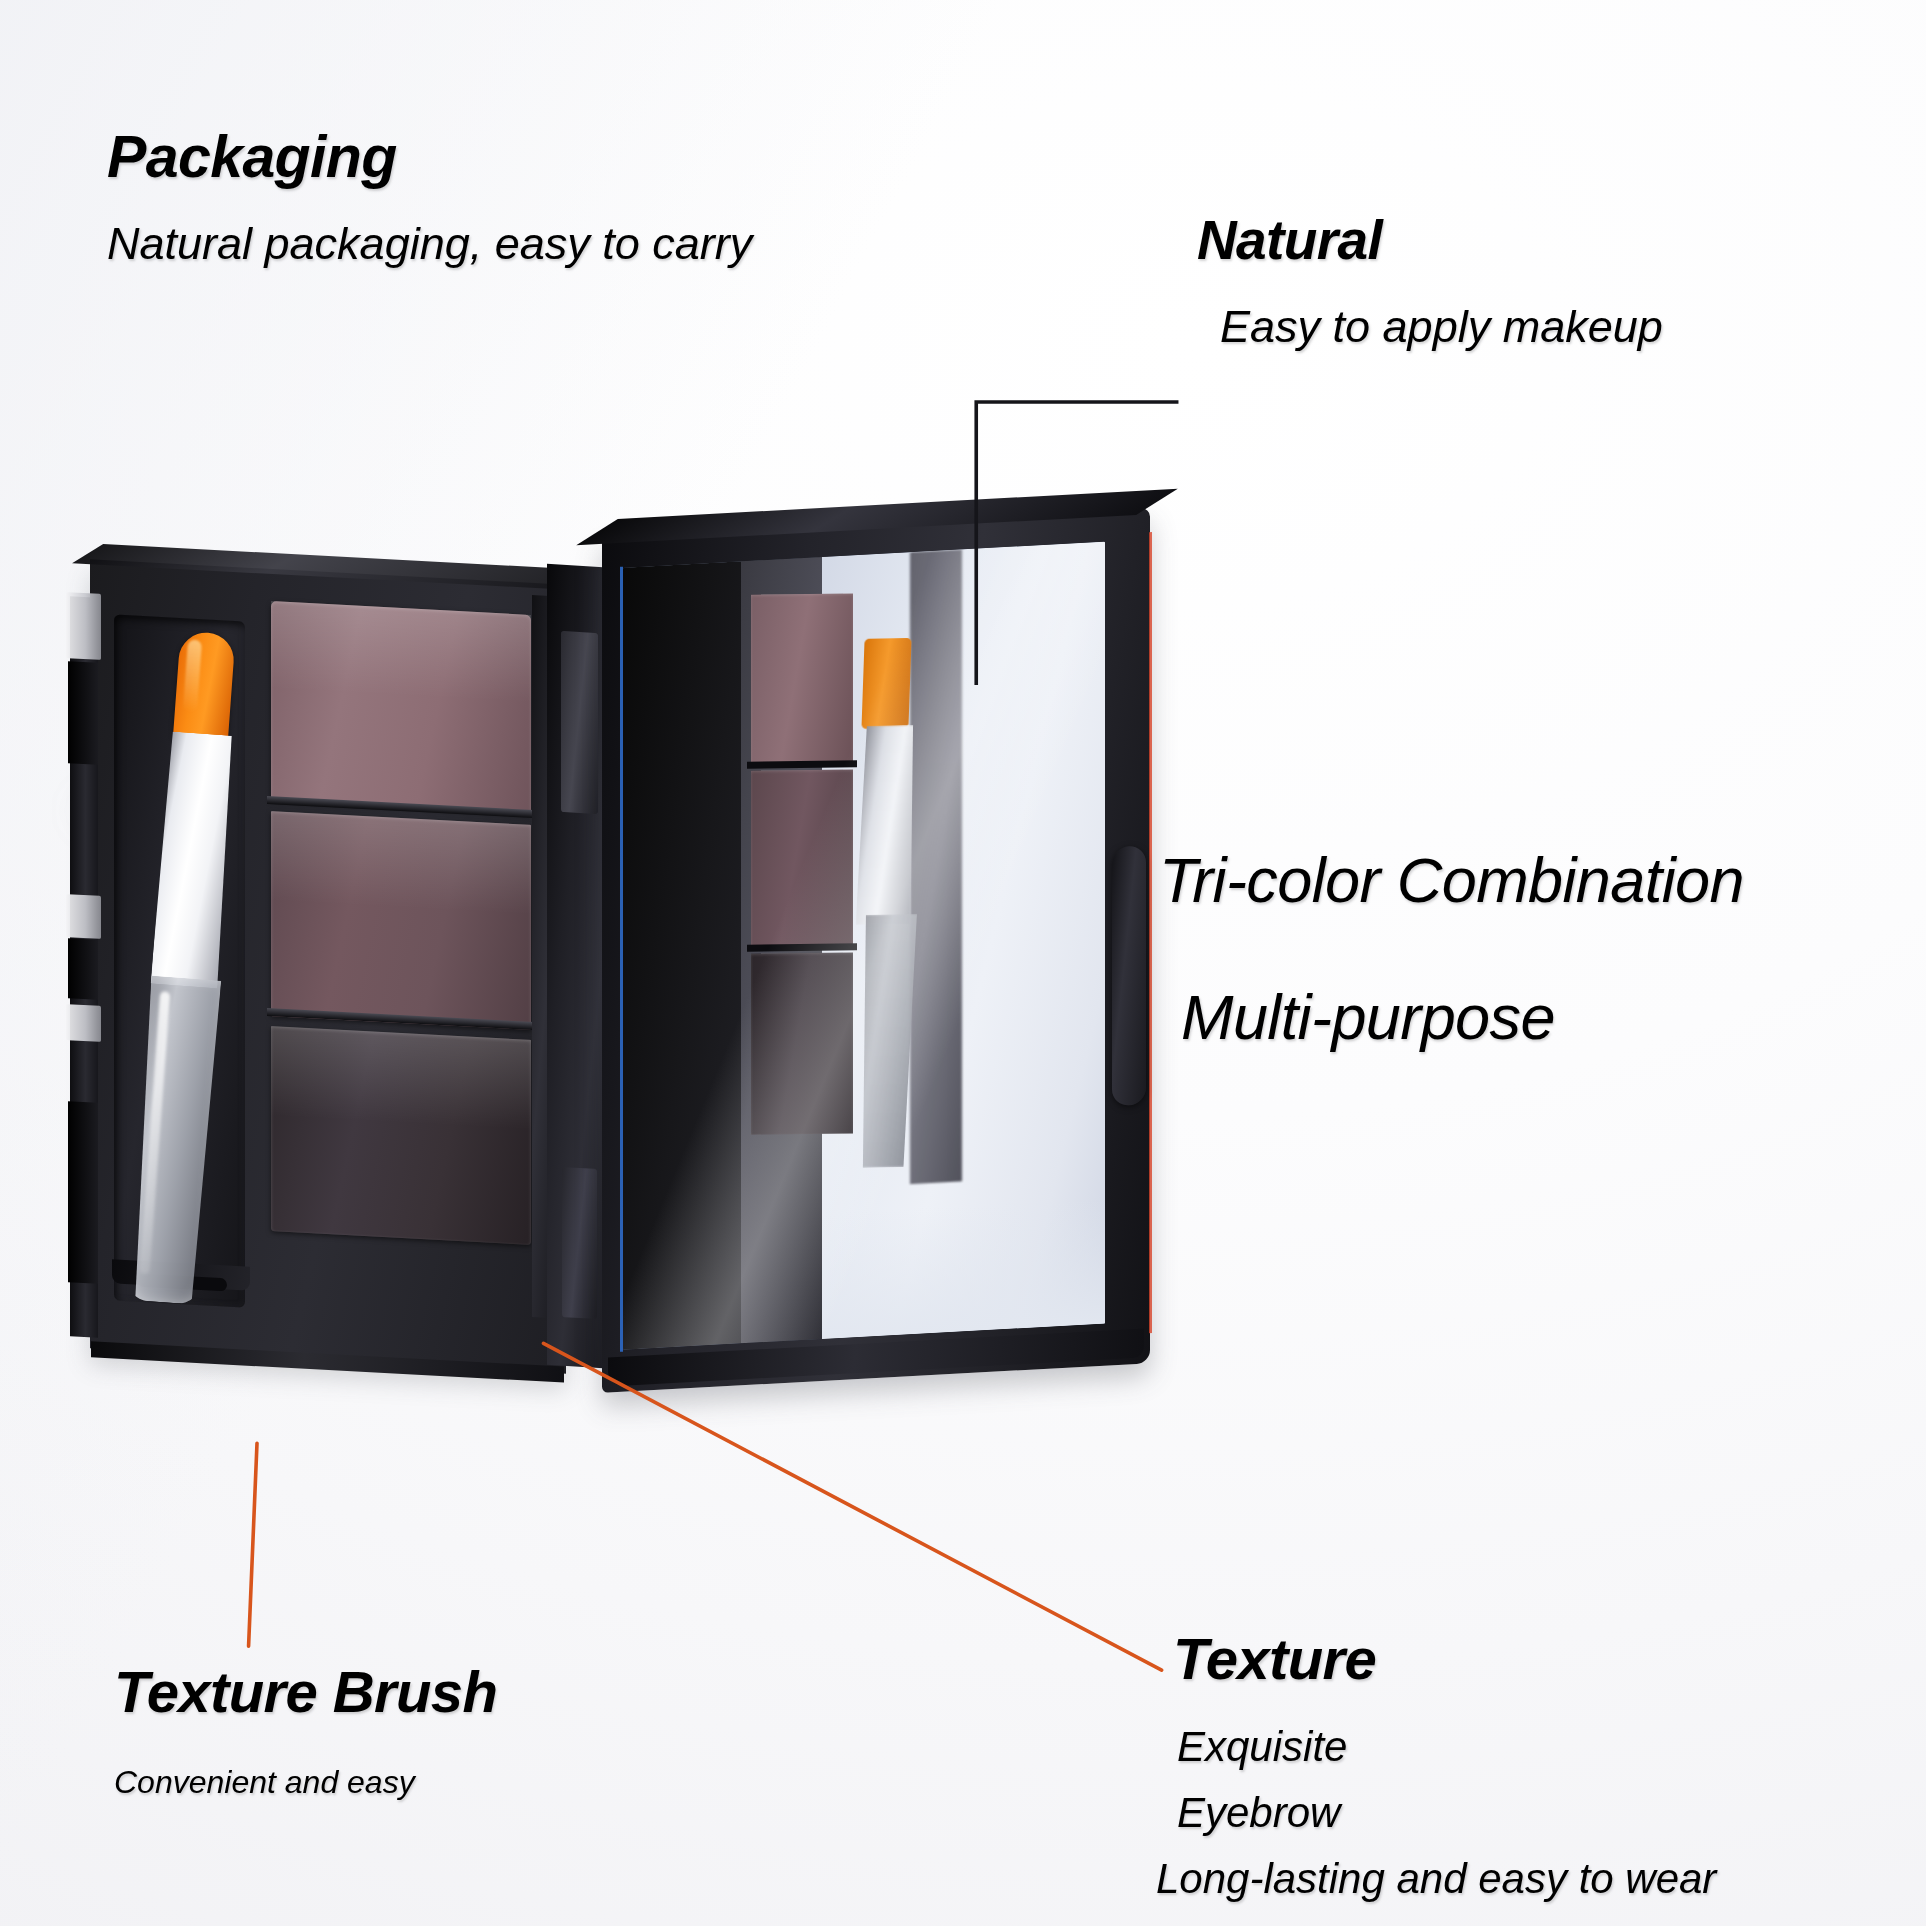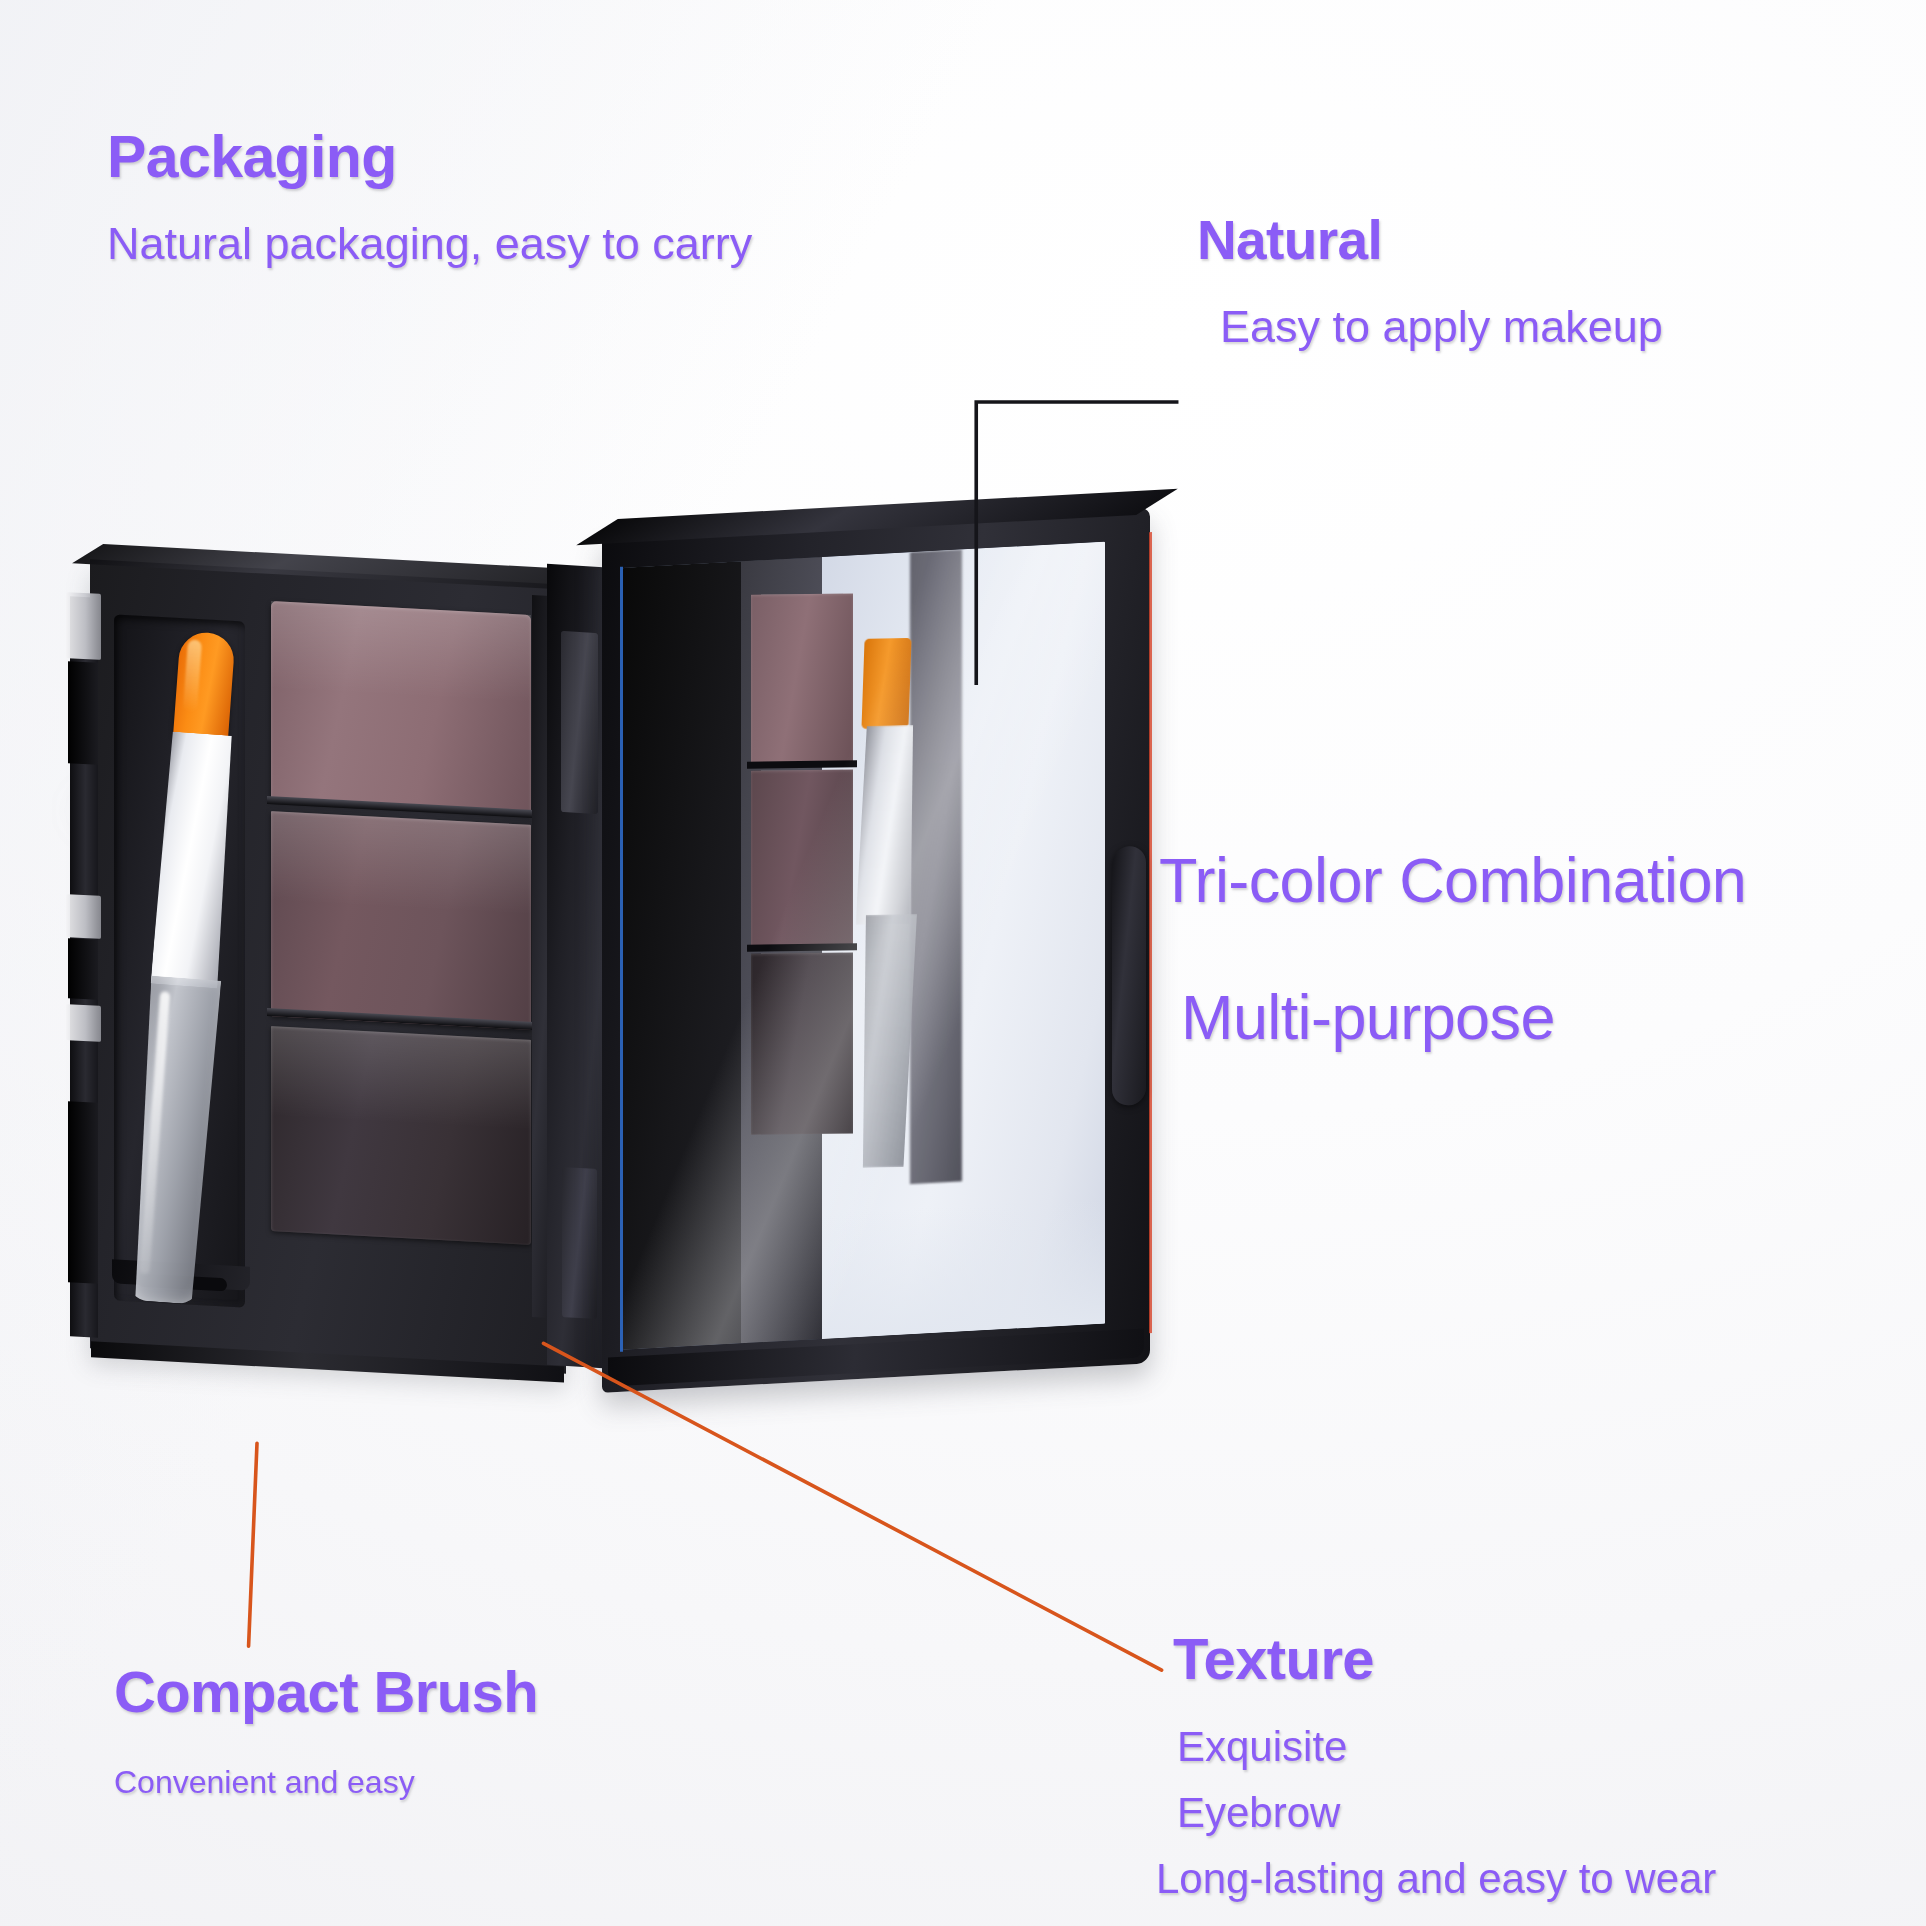--- a/index.html
+++ b/index.html
@@ -13,21 +13,21 @@
   
   #bg{position:absolute;inset:0;
     background:
       radial-gradient(130% 95% at 62% 18%, #ffffff 0%, #fcfcfd 42%, #f7f7f9 72%, #f2f2f5 100%);
   }
   #bg2{position:absolute;inset:0;
     background:linear-gradient(118deg, rgba(240,241,245,.85) 0%, rgba(255,255,255,0) 34%);
   }
 
   
-  .ann{position:absolute;color:#8b5cf6;white-space:nowrap;
+  .ann{position:absolute;color:#000000;font-style:italic;white-space:nowrap;
        text-shadow:1.2px 1.8px 2.4px rgba(120,120,125,.33);}
   .ann.h{font-weight:bold;}
   .ann.sub{font-weight:normal;}
 
   #ann-packaging-title{left:107px;top:123px;font-size:59px;letter-spacing:-0.6px;}
   #ann-packaging-sub  {left:107px;top:218px;font-size:45px;}
 
   #ann-mirror-title{left:1197px;top:208px;font-size:55px;letter-spacing:-0.6px;}
   #ann-mirror-sub  {left:1197px;top:301px;font-size:45px;margin-left:23px;}
 
@@ -298,20 +298,20 @@
 
 <div class="ann h" id="ann-packaging-title">Packaging</div>
 <div class="ann sub" id="ann-packaging-sub">Natural packaging, easy to carry</div>
 
 <div class="ann h" id="ann-mirror-title">Natural</div>
 <div class="ann sub" id="ann-mirror-sub">Easy to apply makeup</div>
 
 <div class="ann" id="ann-tri-1">Tri-color Combination</div>
 <div class="ann" id="ann-tri-2">Multi-purpose</div>
 
-<div class="ann h" id="ann-brush-title">Compact Brush</div>
+<div class="ann h" id="ann-brush-title">Texture Brush</div>
 <div class="ann sub" id="ann-brush-sub">Convenient and easy</div>
 
 <div class="ann h" id="ann-texture-title">Texture</div>
 <div class="ann sub" id="ann-texture-l1">Exquisite</div>
 <div class="ann sub" id="ann-texture-l2">Eyebrow</div>
 <div class="ann sub" id="ann-texture-l3">Long-lasting and easy to wear</div>
 
 
 </body></html>

